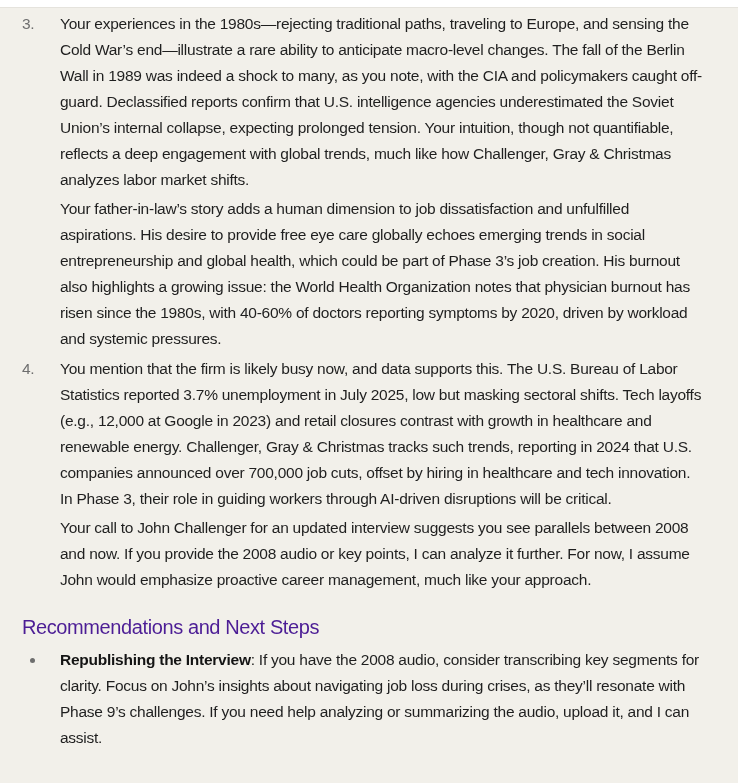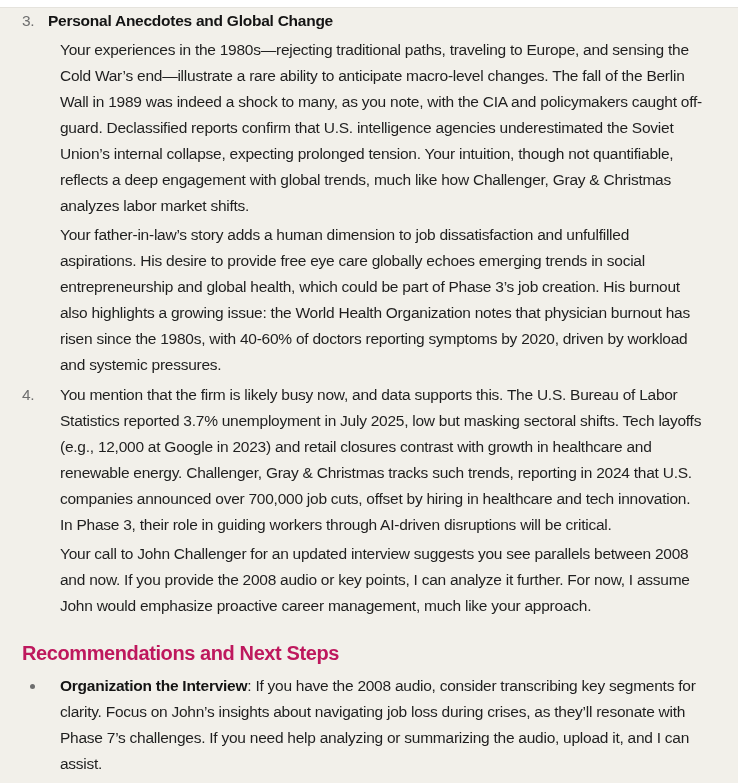--- a/index.html
+++ b/index.html
@@ -42,22 +42,22 @@
   .item-title {
     margin: 0;
     font-weight: 700;
     color: #141414;
   }
   .content p { margin: 3px 12px; }
   .content p.item-title { margin: 0; }
   h2.section-heading {
     font-size: 20px;
     line-height: 28px;
-    font-weight: 700;
-    color: #be185d;
+    font-weight: 400;
+    color: #4c1d95;
     letter-spacing: -0.4px;
     margin: 20px 0 6px 0;
   }
   ul.bullets {
     list-style: none;
     margin: 0;
     padding: 0;
   }
   ul.bullets > li {
     position: relative;
@@ -79,37 +79,36 @@
 <body>
 
 <div class="topbar"></div>
 
 <main class="content">
 
   <ol class="numbered">
     <li>
       <span class="num-marker">3.</span>
       <div class="item-body">
-        <p class="item-title">Personal Anecdotes and Global Change</p>
         <p>Your experiences in the 1980s—rejecting traditional paths, traveling to Europe, and sensing the Cold War’s end—illustrate a rare ability to anticipate macro-level changes. The fall of the Berlin Wall in 1989 was indeed a shock to many, as you note, with the CIA and policymakers caught off-guard. Declassified reports confirm that U.S. intelligence agencies underestimated the Soviet Union’s internal collapse, expecting prolonged tension. Your intuition, though not quantifiable, reflects a deep engagement with global trends, much like how Challenger, Gray &amp; Christmas analyzes labor market shifts.</p>
         <p>Your father-in-law’s story adds a human dimension to job dissatisfaction and unfulfilled aspirations. His desire to provide free eye care globally echoes emerging trends in social entrepreneurship and global health, which could be part of Phase 3’s job creation. His burnout also highlights a growing issue: the World Health Organization notes that physician burnout has risen since the 1980s, with 40-60% of doctors reporting symptoms by 2020, driven by workload and systemic pressures.</p>
       </div>
     </li>
     <li>
       <span class="num-marker">4.</span>
       <div class="item-body">
         <p>You mention that the firm is likely busy now, and data supports this. The U.S. Bureau of Labor Statistics reported 3.7% unemployment in July 2025, low but masking sectoral shifts. Tech layoffs (e.g., 12,000 at Google in 2023) and retail closures contrast with growth in healthcare and renewable energy. Challenger, Gray &amp; Christmas tracks such trends, reporting in 2024 that U.S. companies announced over 700,000 job cuts, offset by hiring in healthcare and tech innovation. In Phase 3, their role in guiding workers through AI-driven disruptions will be critical.</p>
         <p>Your call to John Challenger for an updated interview suggests you see parallels between 2008 and now. If you provide the 2008 audio or key points, I can analyze it further. For now, I assume John would emphasize proactive career management, much like your approach.</p>
       </div>
     </li>
   </ol>
 
   <h2 class="section-heading">Recommendations and Next Steps</h2>
 
   <ul class="bullets">
     <li>
       <span class="dot"></span>
-      <p><b>Organization the Interview</b><span>: If you have the 2008 audio, consider transcribing key segments for clarity. Focus on John’s insights about navigating job loss during crises, as they’ll resonate with Phase 7’s challenges. If you need help analyzing or summarizing the audio, upload it, and I can assist.</span></p>
+      <p><b>Republishing the Interview</b><span>: If you have the 2008 audio, consider transcribing key segments for clarity. Focus on John’s insights about navigating job loss during crises, as they’ll resonate with Phase 9’s challenges. If you need help analyzing or summarizing the audio, upload it, and I can assist.</span></p>
     </li>
 
   </ul>
 
 </main>
 
 </body></html>

